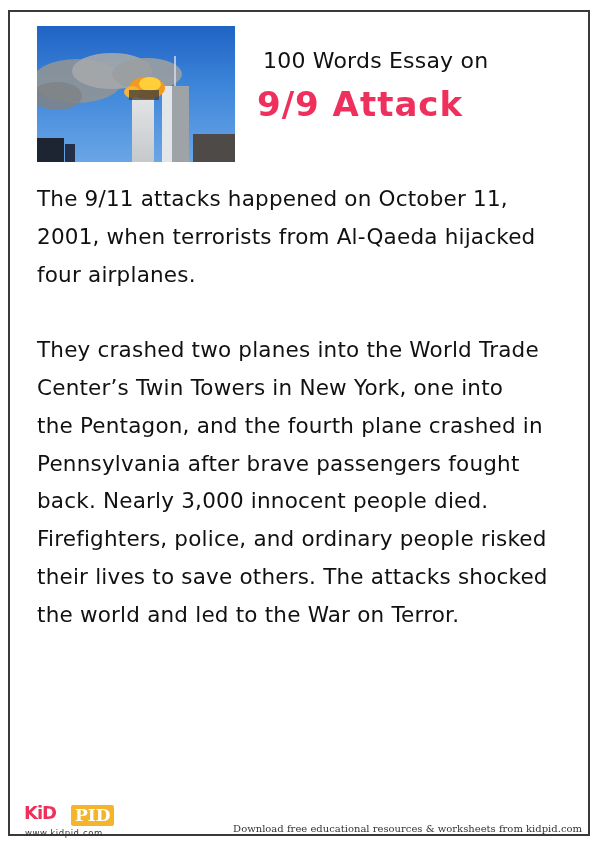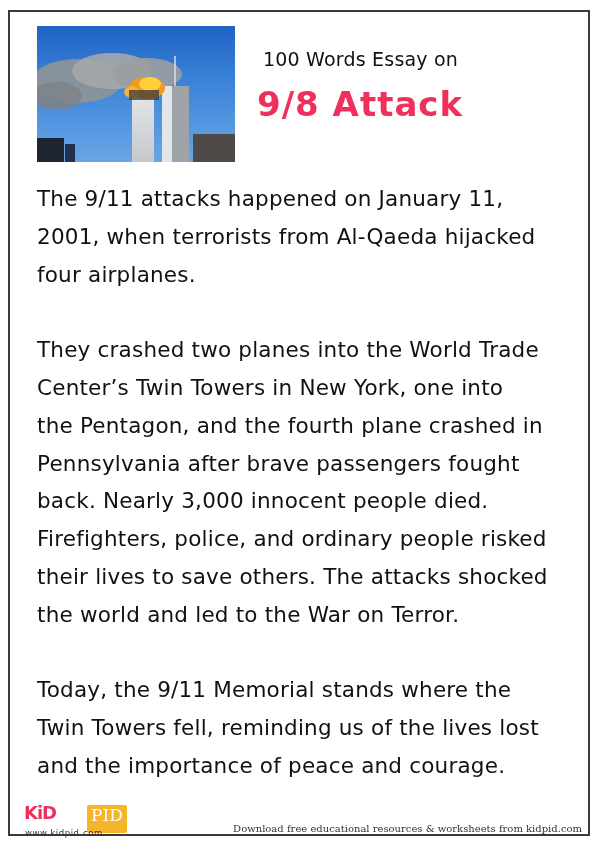--- a/index.html
+++ b/index.html
@@ -32,21 +32,21 @@
       height: 136px;
       overflow: hidden;
       background: linear-gradient(180deg, #1f63c4 0%, #3e86da 45%, #6aa6e6 100%);
     }
     .photo svg { display: block; }
     .subtitle {
       position: absolute;
       left: 263px;
       top: 48px;
       font-family: "DejaVu Sans", sans-serif;
-      font-size: 19px;
+      font-size: 22px;
       color: #111;
       letter-spacing: 0.2px;
     }
     .title {
       position: absolute;
       left: 257px;
       top: 84px;
       font-family: "DejaVu Sans", sans-serif;
       font-weight: bold;
       font-size: 34px;
@@ -80,29 +80,29 @@
       left: 0;
       top: 0;
       font-family: "DejaVu Sans", sans-serif;
       font-weight: bold;
       font-size: 18px;
       color: #f0305c;
       letter-spacing: -1px;
     }
     .logo-pid {
       position: absolute;
-      left: 63px;
+      left: 47px;
       top: 3px;
       padding: 0 4px;
-      height: 28px;
+      height: 21px;
       line-height: 21px;
       background: #f5b52a;
       color: #fff;
       font-family: "DejaVu Serif", serif;
-      font-weight: normal;
+      font-weight: bold;
       font-size: 17px;
       border-radius: 2px;
     }
     .logo-url {
       position: absolute;
       left: 1px;
       top: 26px;
       font-family: "DejaVu Sans", sans-serif;
       font-size: 8.5px;
       color: #333;
@@ -149,37 +149,34 @@
     <defs>
       <linearGradient id="dust" x1="0" x2="0" y1="0" y2="1">
         <stop offset="0" stop-color="#ffffff"></stop>
         <stop offset="1" stop-color="#cfd2d4"></stop>
       </linearGradient>
     </defs>
   </svg>
 </div>
 
 <div class="subtitle">100 Words Essay on</div>
-<div class="title">9/8 Attack</div>
+<div class="title">9/9 Attack</div>
 
 <div class="essay">
-  <p>The 9/11 attacks happened on January 11,
+  <p>The 9/11 attacks happened on October 11,
 2001, when terrorists from Al-Qaeda hijacked
 four airplanes.</p>
   <p>They crashed two planes into the World Trade
 Center’s Twin Towers in New York, one into
 the Pentagon, and the fourth plane crashed in
 Pennsylvania after brave passengers fought
 back. Nearly 3,000 innocent people died.
 Firefighters, police, and ordinary people risked
 their lives to save others. The attacks shocked
 the world and led to the War on Terror.</p>
-  <p>Today, the 9/11 Memorial stands where the
-Twin Towers fell, reminding us of the lives lost
-and the importance of peace and courage.</p>
 </div>
 
 <div class="footer-logo">
   <span class="logo-kid">KiD</span>
   <span class="logo-pid">PID</span>
   <span class="logo-url">www.kidpid.com</span>
 </div>
 
 <div class="footer-note">Download free educational resources &amp; worksheets from kidpid.com</div>
 

